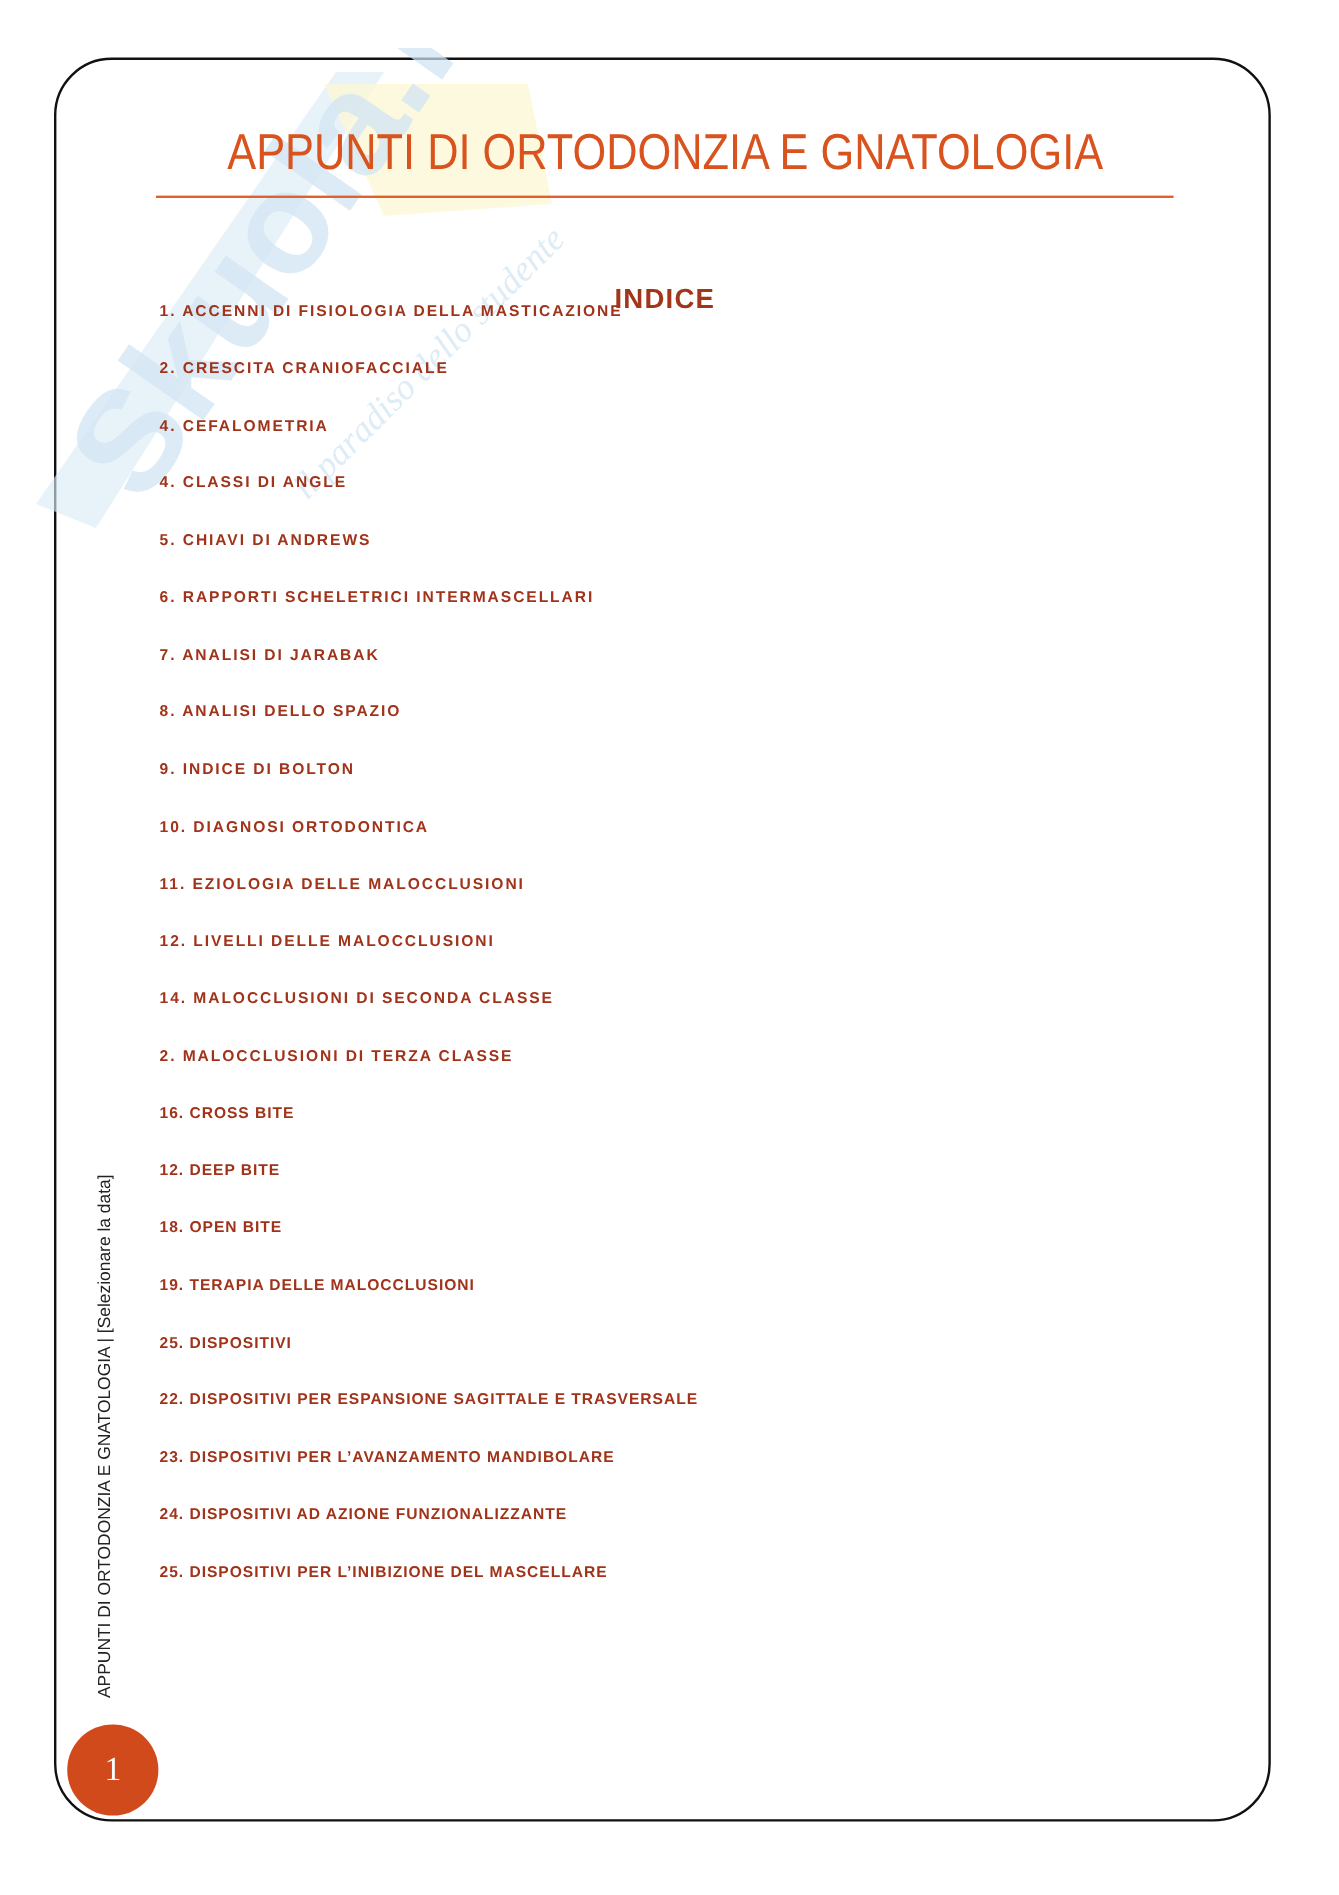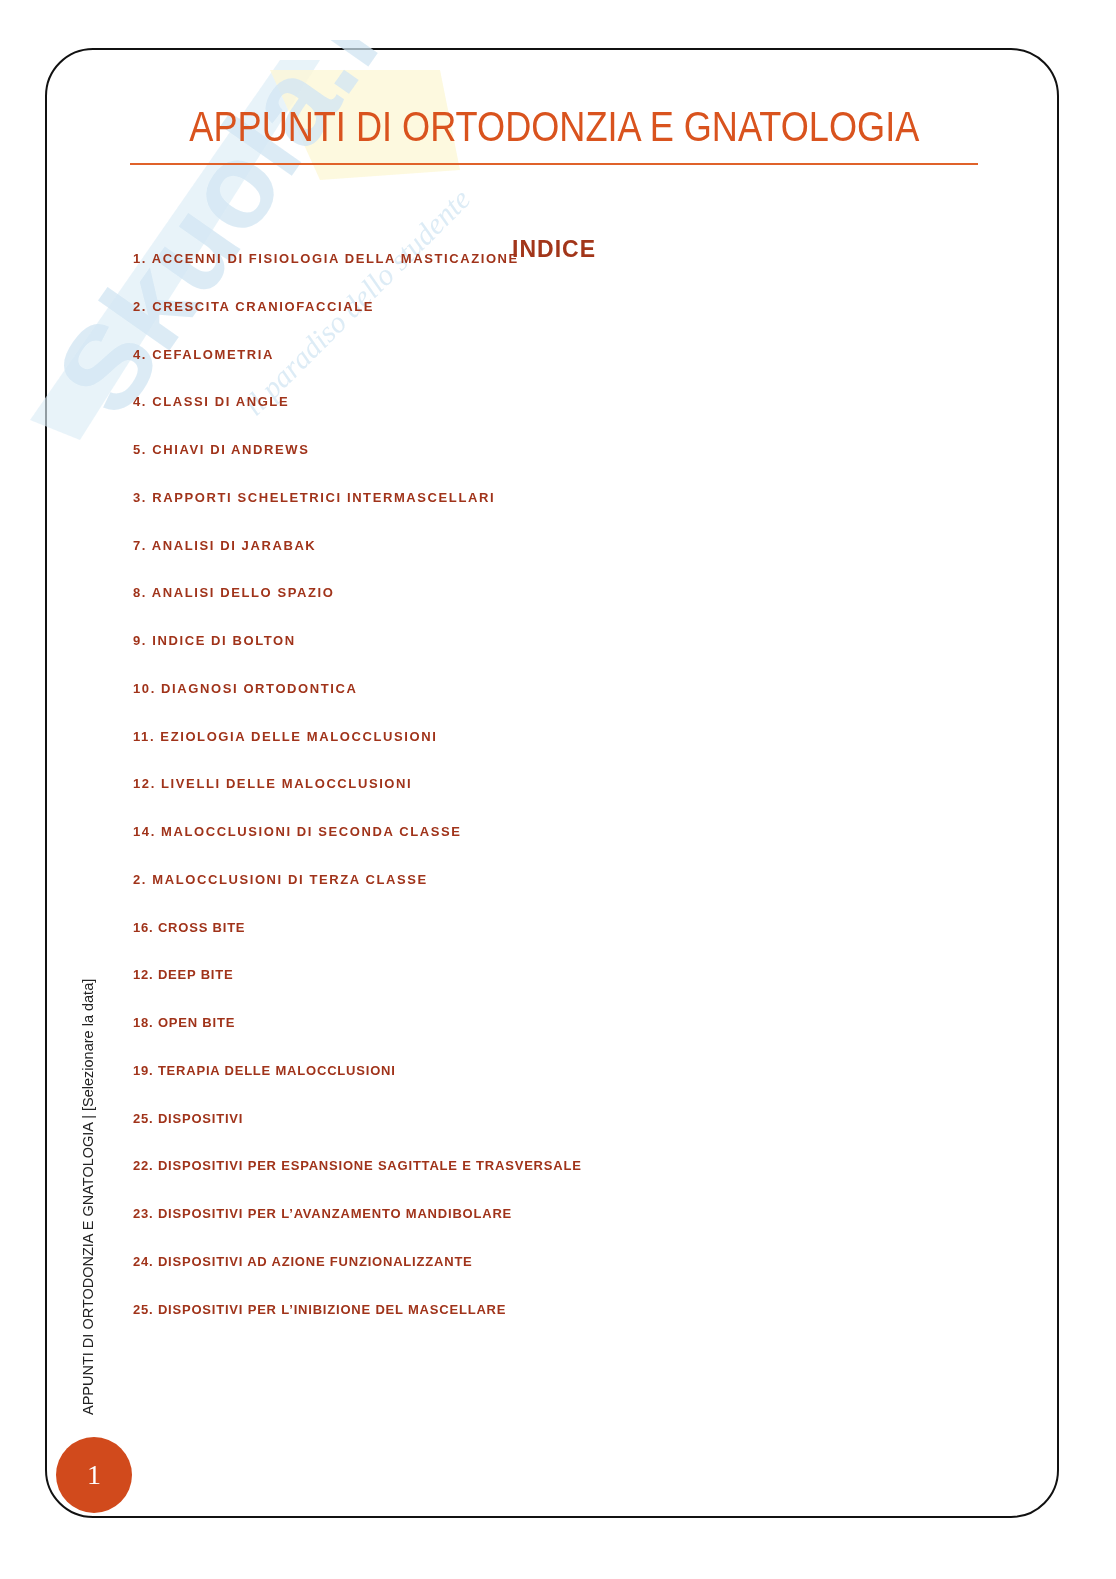--- a/index.html
+++ b/index.html
@@ -60,21 +60,21 @@
 <div class="title-rule"></div>
 
 <div class="index-heading">INDICE</div>
 
 <ul class="toc">
   <li>1. ACCENNI DI FISIOLOGIA DELLA MASTICAZIONE</li>
   <li>2. CRESCITA CRANIOFACCIALE</li>
   <li>4. CEFALOMETRIA</li>
   <li>4. CLASSI DI ANGLE</li>
   <li>5. CHIAVI DI ANDREWS</li>
-  <li>3. RAPPORTI SCHELETRICI INTERMASCELLARI</li>
+  <li>6. RAPPORTI SCHELETRICI INTERMASCELLARI</li>
   <li>7. ANALISI DI JARABAK</li>
   <li>8. ANALISI DELLO SPAZIO</li>
   <li>9. INDICE DI BOLTON</li>
   <li>10. DIAGNOSI ORTODONTICA</li>
   <li>11. EZIOLOGIA DELLE MALOCCLUSIONI</li>
   <li>12. LIVELLI DELLE MALOCCLUSIONI</li>
   <li>14. MALOCCLUSIONI DI SECONDA CLASSE</li>
   <li>2. MALOCCLUSIONI DI TERZA CLASSE</li>
   <li class="narrow">16. CROSS BITE</li>
   <li class="narrow">12. DEEP BITE</li>

